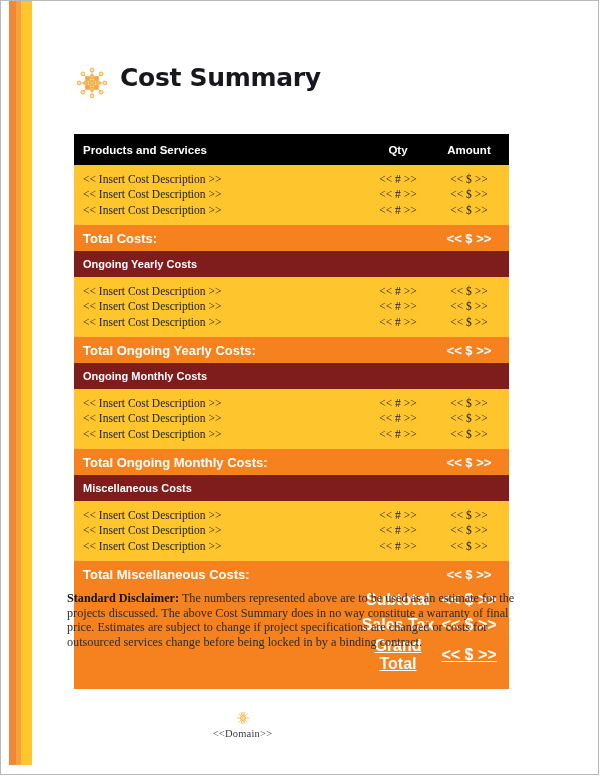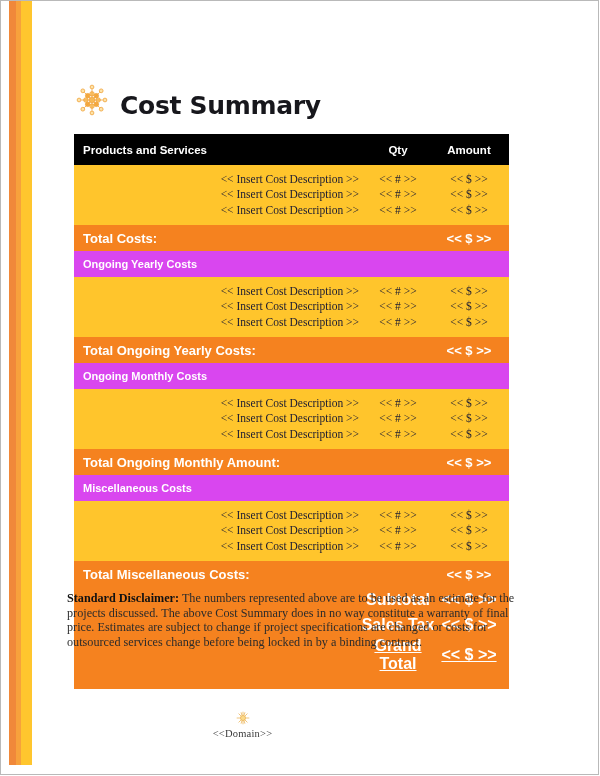--- a/index.html
+++ b/index.html
@@ -31,23 +31,23 @@
     height: 764px;
   }
   .stripe-a { left: 8px;  width: 7px; background: #F0883A; }
   .stripe-b { left: 15px; width: 5px; background: #F7A13C; }
   .stripe-c { left: 20px; width: 11px; background: #FFC62E; }
 
   
   .header {
     position: absolute;
     left: 73px;
-    top: 81px;
+    top: 64px;
     display: flex;
-    align-items: flex-end;
+    align-items: flex-start;
     gap: 10px;
   }
   .logo-icon {
     width: 36px;
     height: 36px;
     flex: 0 0 36px;
   }
   .page-title {
     font-family: "DejaVu Sans", sans-serif;
     font-size: 25px;
@@ -86,41 +86,41 @@
 
   tr.data-row td {
     background: #FFC52C;
     font-family: "Liberation Serif", serif;
     font-size: 11.5px;
     color: #1b1b33;
     padding: 0;
     height: 14px;
     line-height: 14px;
   }
-  tr.data-row td.d-desc { text-align: right; padding-left: 9px; }
+  tr.data-row td.d-desc { text-align: left; padding-left: 9px; }
   tr.data-row td.d-qty  { text-align: center; }
   tr.data-row td.d-amt  { text-align: center; padding-right: 8px; }
   tr.data-row.first td { padding-top: 5px; height: 17px; }
   tr.data-row.last  td { padding-bottom: 6px; height: 18px; }
 
   tr.total-row td {
     background: #F5821F;
     font-family: "Liberation Sans", sans-serif;
     font-size: 13px;
     font-weight: bold;
     color: #ffffff;
     padding: 0;
     height: 26px;
     vertical-align: middle;
   }
   tr.total-row td.t-label { text-align: left; padding-left: 9px; }
   tr.total-row td.t-amt   { text-align: center; padding-right: 8px; }
 
   tr.section-row td {
-    background: #d946ef;
+    background: #7f1d1d;
     font-family: "Liberation Sans", sans-serif;
     font-size: 11px;
     font-weight: bold;
     color: #ffffff;
     padding: 0 0 0 9px;
     height: 26px;
     vertical-align: middle;
     text-align: left;
   }
 
@@ -289,21 +289,21 @@
         <td class="d-desc">&lt;&lt; Insert Cost Description &gt;&gt;</td>
         <td class="d-qty">&lt;&lt; # &gt;&gt;</td>
         <td class="d-amt">&lt;&lt; $ &gt;&gt;</td>
       </tr>
       <tr class="data-row last">
         <td class="d-desc">&lt;&lt; Insert Cost Description &gt;&gt;</td>
         <td class="d-qty">&lt;&lt; # &gt;&gt;</td>
         <td class="d-amt">&lt;&lt; $ &gt;&gt;</td>
       </tr>
       <tr class="total-row">
-        <td class="t-label" colspan="2">Total Ongoing Monthly Amount:</td>
+        <td class="t-label" colspan="2">Total Ongoing Monthly Costs:</td>
         <td class="t-amt">&lt;&lt; $ &gt;&gt;</td>
       </tr>
       <tr class="section-row">
         <td colspan="3">Miscellaneous Costs</td>
       </tr>
 
       <tr class="data-row first">
         <td class="d-desc">&lt;&lt; Insert Cost Description &gt;&gt;</td>
         <td class="d-qty">&lt;&lt; # &gt;&gt;</td>
         <td class="d-amt">&lt;&lt; $ &gt;&gt;</td>

